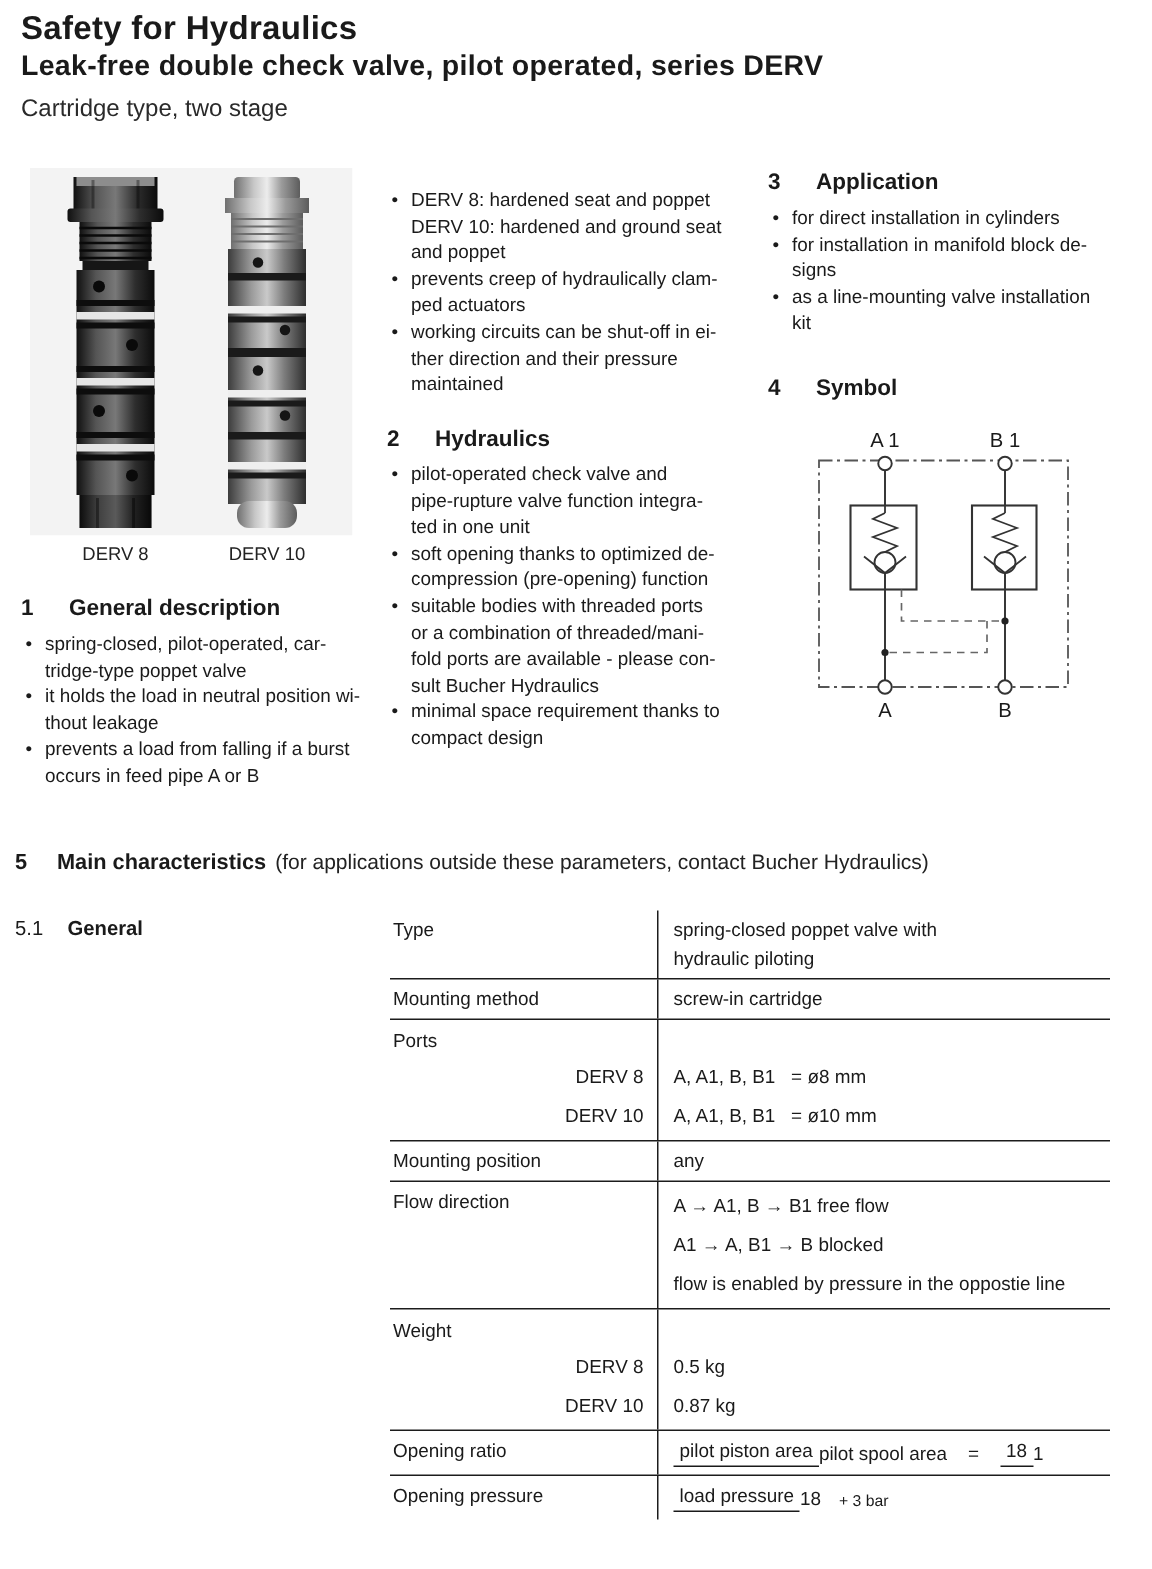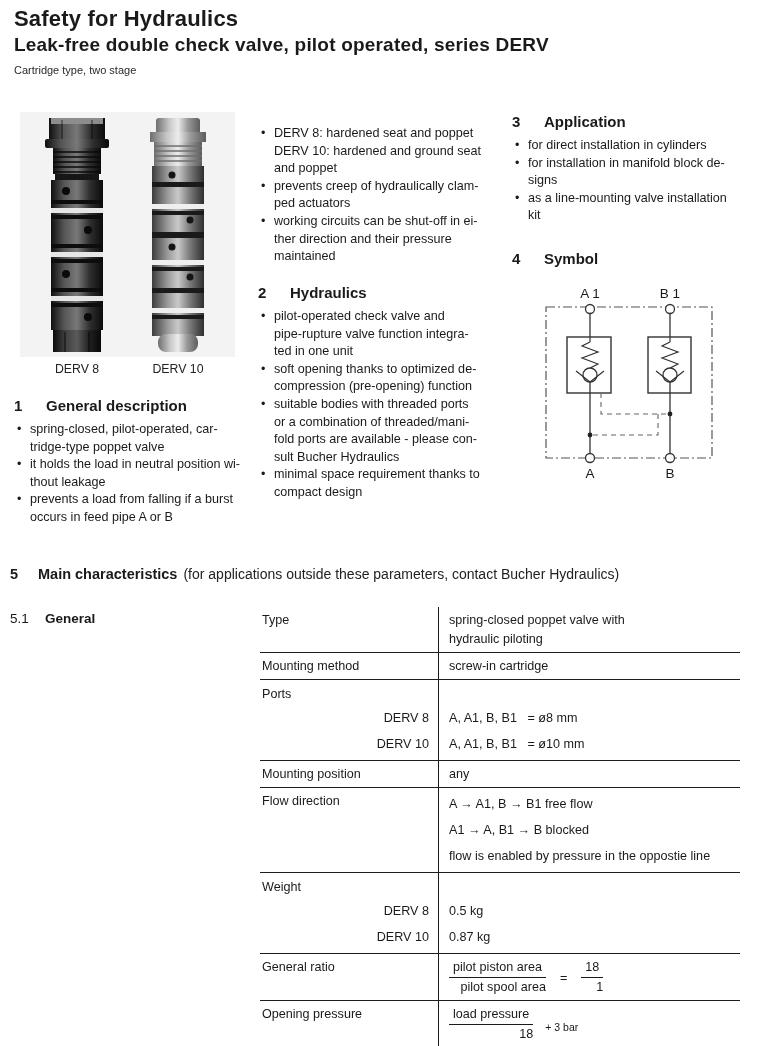--- a/index.html
+++ b/index.html
@@ -2,21 +2,21 @@
 <html><head>
 <meta charset="utf-8">
 <style>
   html,body{margin:0;padding:0;background:#fff;}
   .page{position:relative;width:740px;height:1046px;background:#ffffff;overflow:hidden;
         font-family:"Liberation Sans",sans-serif;color:#1a1a1a;}
   
   .hdr{position:absolute;left:14px;top:6px;width:740px;}
   .hdr h1{margin:0;font-size:22px;font-weight:bold;letter-spacing:.2px;}
   .hdr h2{margin:2px 0 0;font-size:19px;font-weight:bold;letter-spacing:.2px;}
-  .hdr .tagline{margin-top:8px;font-size:11px;color:#2a2a2a;}
+  .hdr .tagline{margin-top:8px;font-size:16px;color:#2a2a2a;}
   
   .sec-head{display:flex;font-size:15px;font-weight:bold;}
   .sec-head .num{width:32px;flex:0 0 32px;}
   
   ul.bullets{list-style:none;margin:0;padding:0;font-size:12.6px;line-height:17.6px;}
   ul.bullets li{position:relative;padding-left:16px;white-space:pre-line;}
   ul.bullets li::before{content:"\2022";position:absolute;left:3px;top:0;}
   
   .abs{position:absolute;}
   
@@ -37,21 +37,21 @@
   .t-label{width:178px;flex:0 0 178px;box-sizing:border-box;padding:3px 0 3px 2px;}
   .t-value{flex:1;border-left:1.3px solid #1c1c1c;box-sizing:border-box;
            padding:3px 4px 3px 10px;white-space:pre-wrap;}
   .lab-line{line-height:19px;padding-top:1px;}
   .simple-val{line-height:19px;padding-top:1px;}
   .tl{height:26px;display:flex;align-items:center;white-space:pre-wrap;}
   .tl.head{height:22px;}
   .sub-label{text-align:right;justify-content:flex-end;padding-right:9px;}
   
   .frac-row{display:flex;align-items:center;gap:14px;padding:3px 0 2px;}
-  .frac{display:inline-flex;flex-direction:column;text-align:right;}
+  .frac{display:inline-flex;flex-direction:row;text-align:right;}
   .fnum{border-bottom:1.2px solid #1a1a1a;padding:0 4px 2px;line-height:15px;}
   .fden{padding-top:2px;line-height:15px;}
   .feq{font-size:12.6px;}
   .fsuffix{font-size:10.5px;position:relative;top:2px;margin-left:-2px;}
   svg text{font-family:"Liberation Sans",sans-serif;}
 </style>
 </head>
 <body>
 
 <div class="page">
@@ -314,21 +314,21 @@
       <div class="t-row">
         <div class="t-label">
           <div class="tl head">Weight</div>
           <div class="tl sub-label">DERV 8</div>
           <div class="tl sub-label">DERV 10</div>
         </div>
         <div class="t-value"><div class="tl head"></div><div class="tl">0.5 kg</div><div class="tl">0.87 kg</div></div>
       </div>
       <div class="t-row">
         <div class="t-label">
-          <div class="lab-line">General ratio</div>
+          <div class="lab-line">Opening ratio</div>
         </div>
         <div class="t-value"><div class="frac-row"><span class="frac"><span class="fnum">pilot piston area</span><span class="fden">pilot spool area</span></span><span class="feq">=</span><span class="frac"><span class="fnum">18</span><span class="fden">1</span></span></div></div>
       </div>
       <div class="t-row">
         <div class="t-label">
           <div class="lab-line">Opening pressure</div>
         </div>
         <div class="t-value"><div class="frac-row"><span class="frac"><span class="fnum">load pressure</span><span class="fden">18</span></span><span class="fsuffix">+ 3 bar</span></div></div>
       </div>
     </div>

